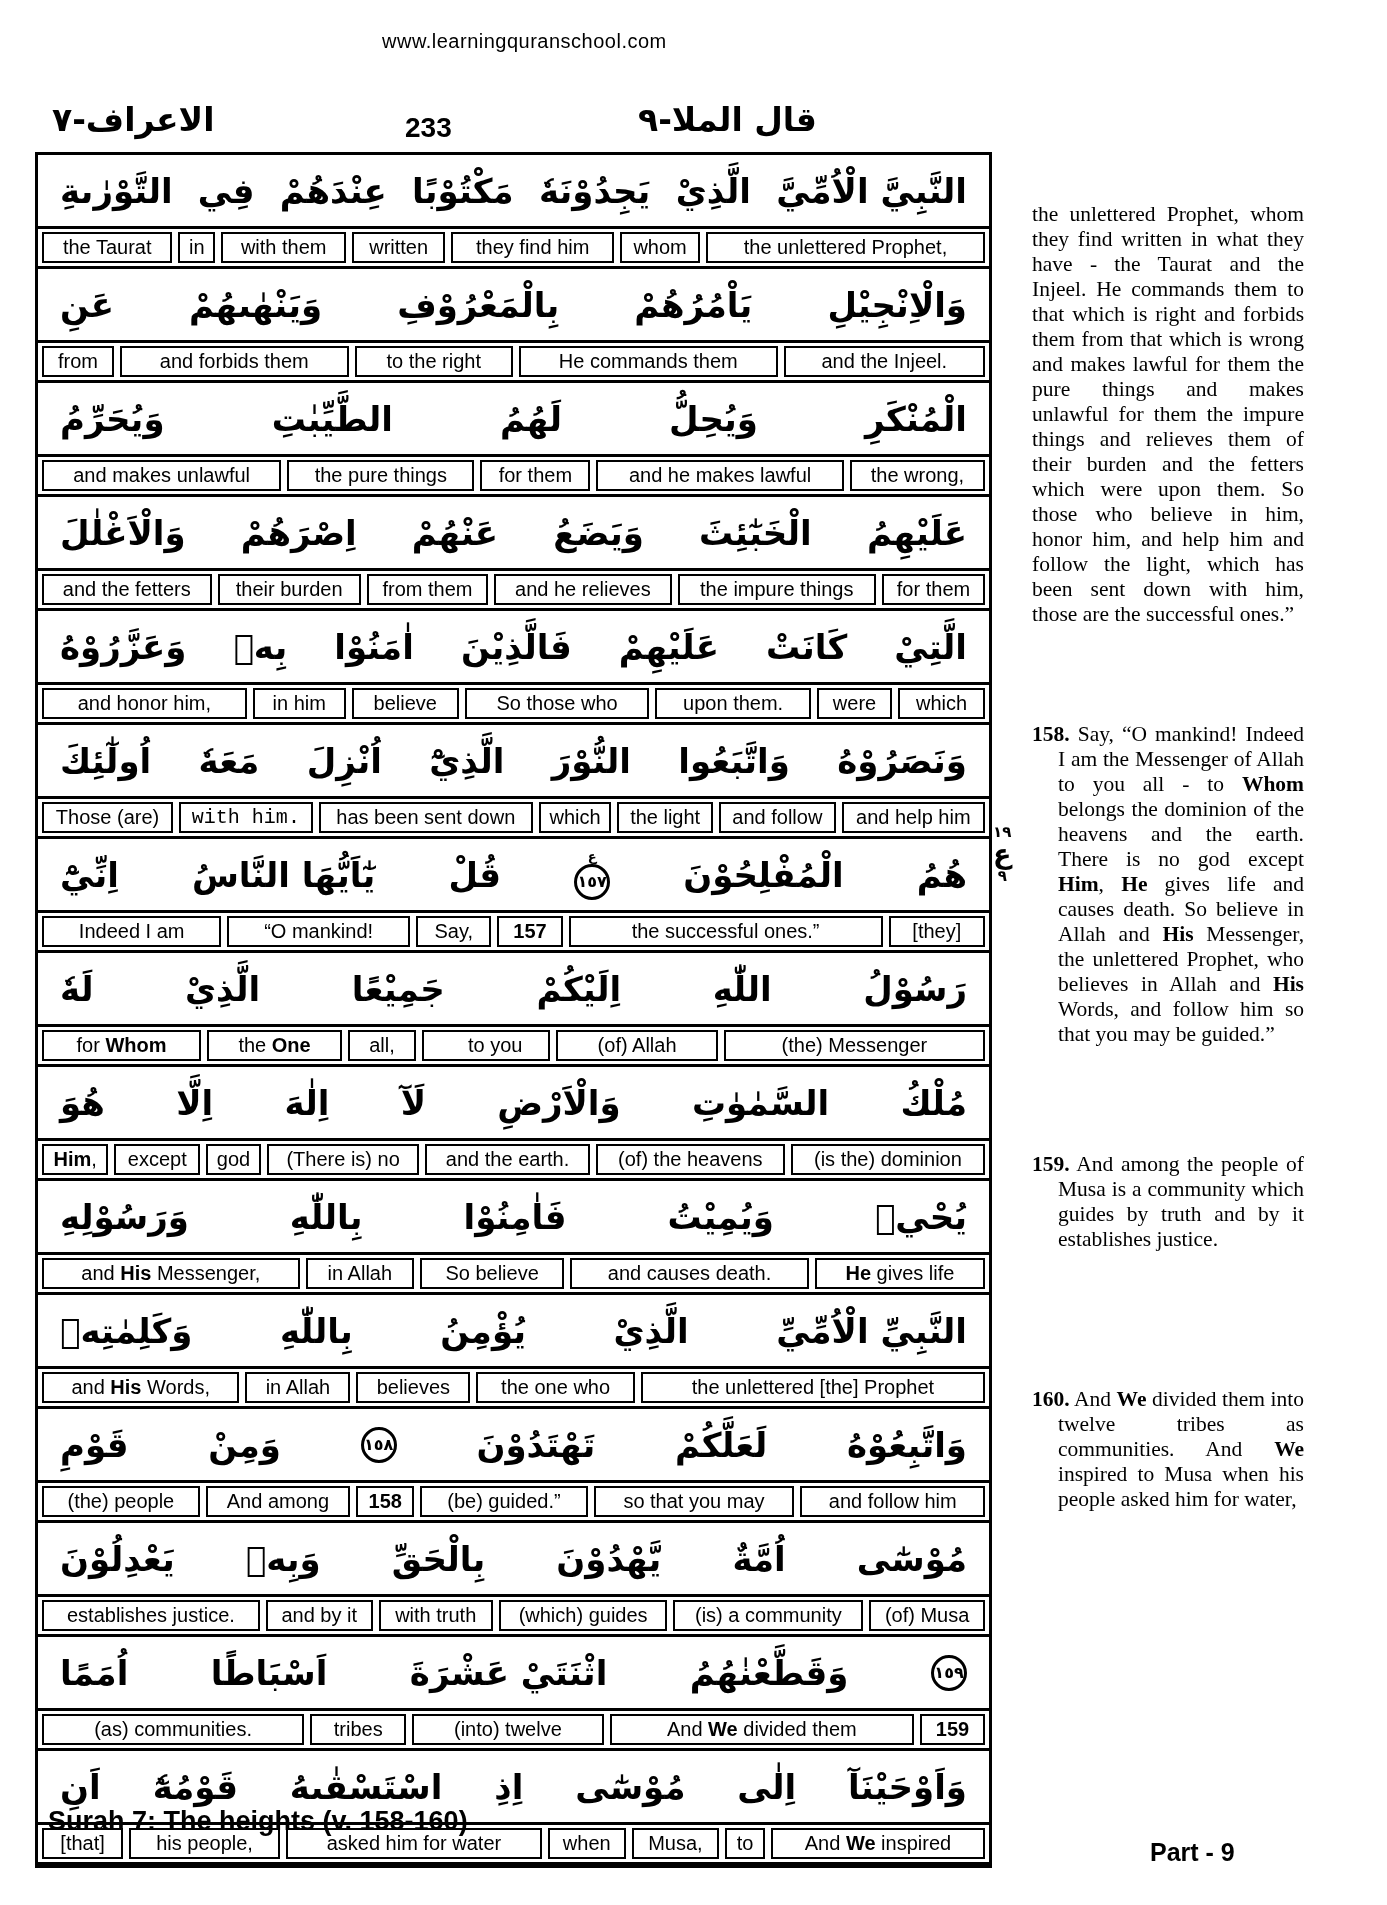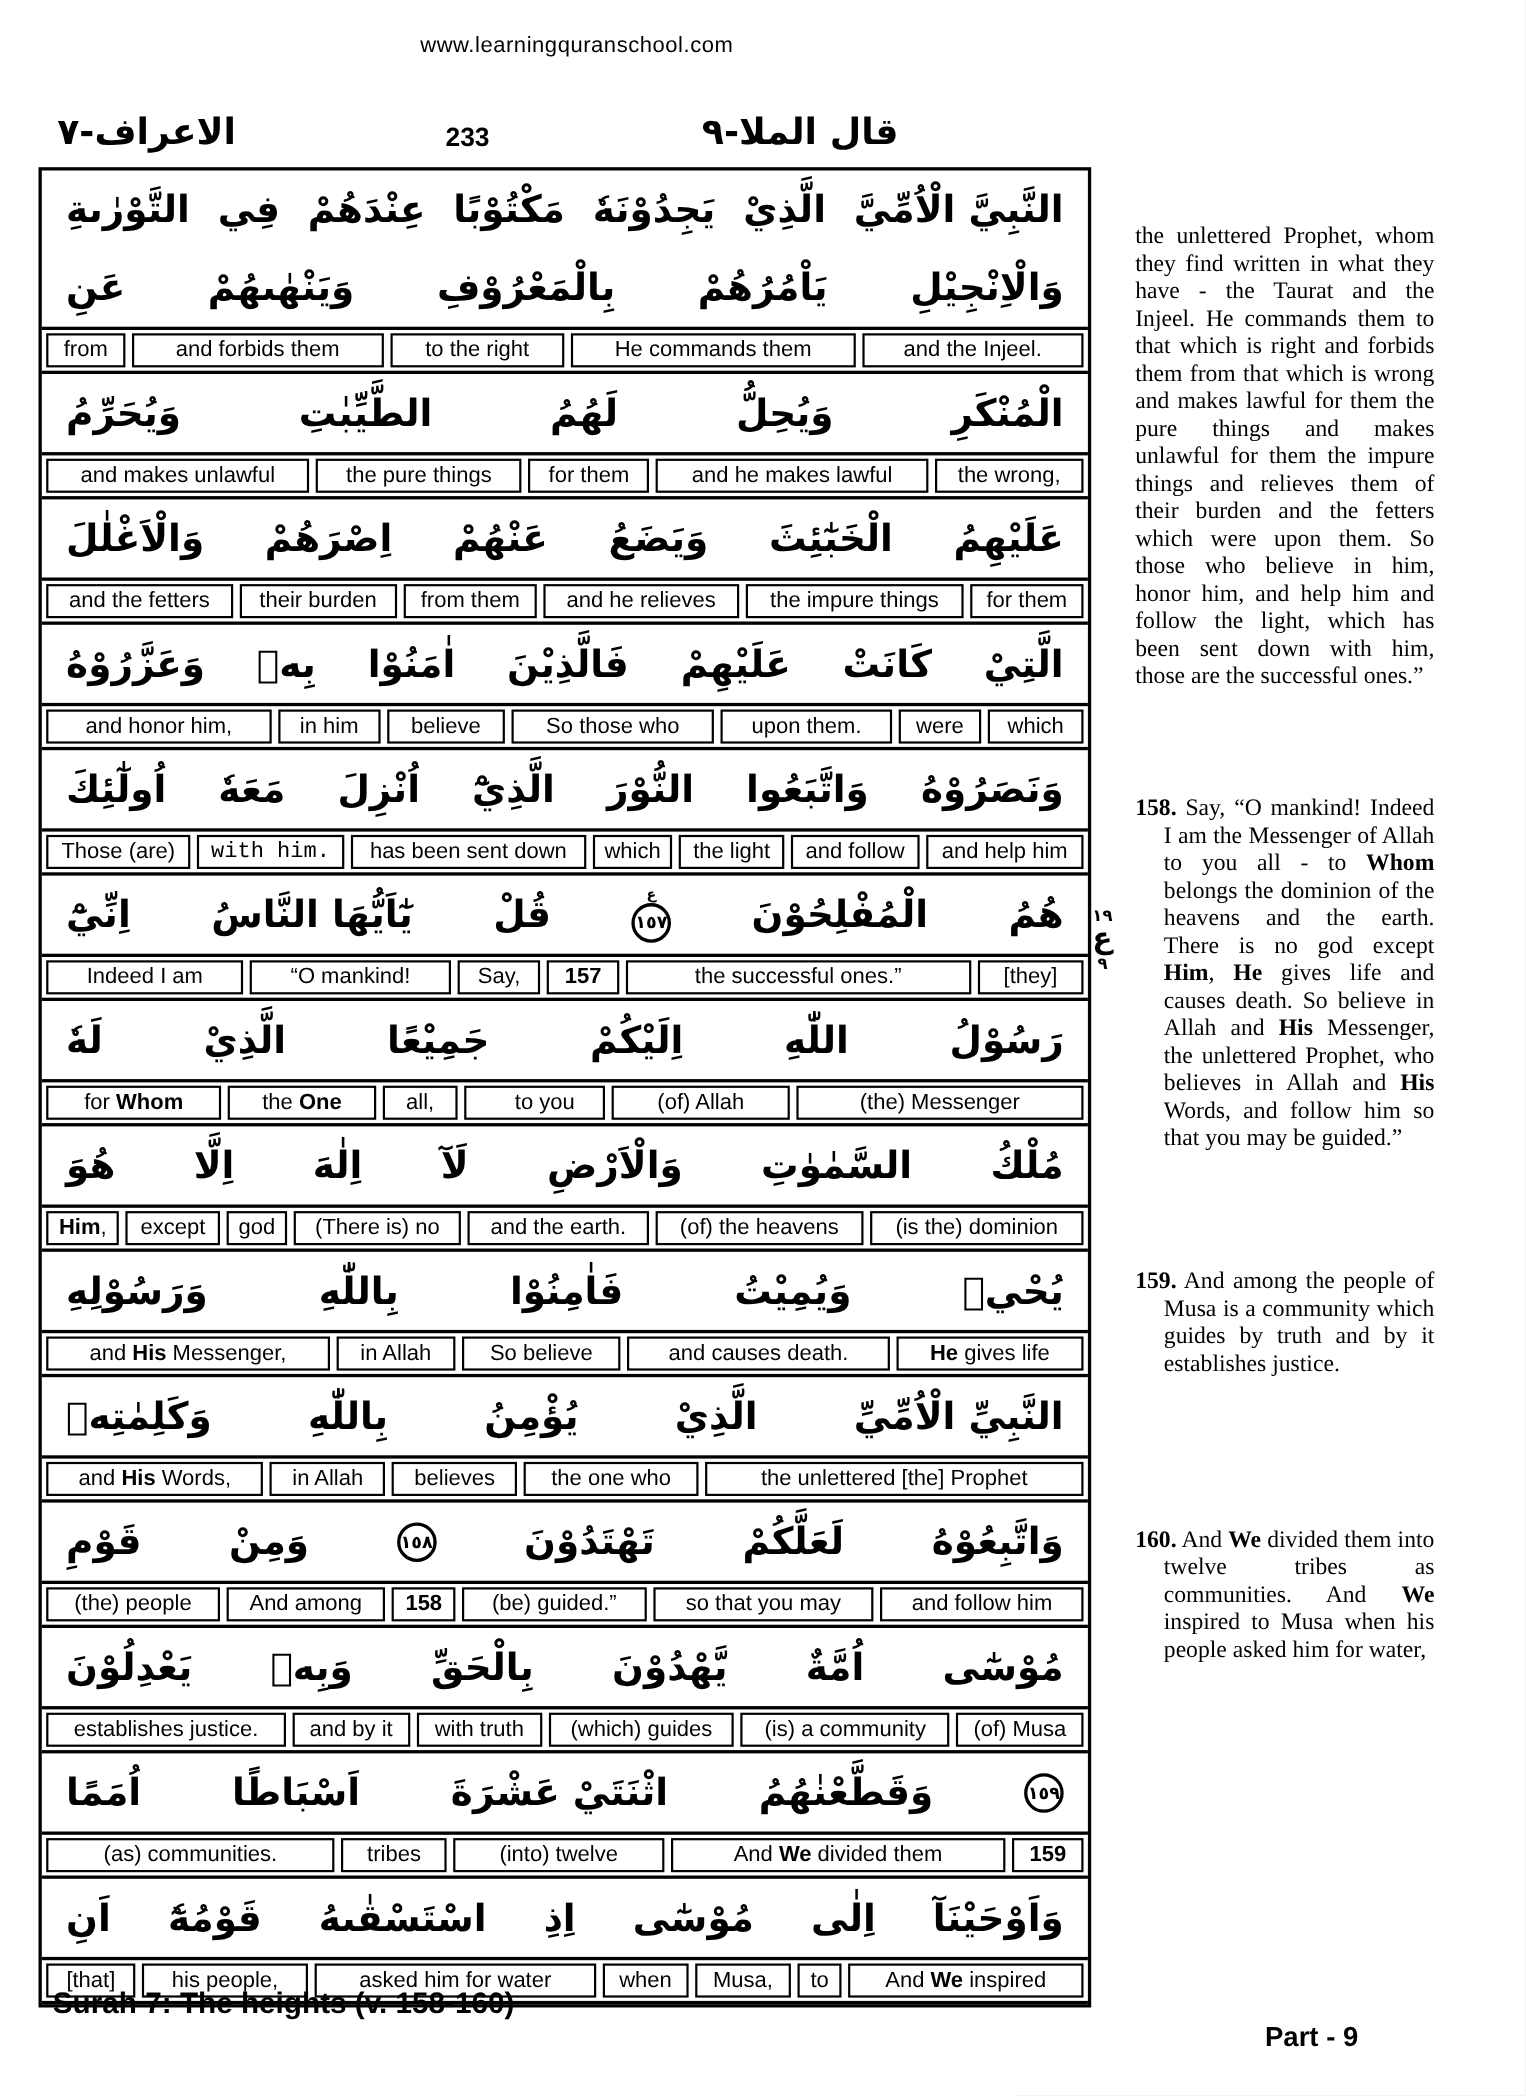--- a/index.html
+++ b/index.html
@@ -17,21 +17,21 @@
     font-size:20px;letter-spacing:.5px;
     font-family:"Liberation Sans",sans-serif;
   }
   .hdr-left{
     position:absolute;top:100px;left:52px;
     font-family:"DejaVu Sans",sans-serif;
     font-size:33px;font-weight:bold;direction:rtl;
   }
   .hdr-center{
     position:absolute;top:112px;left:405px;
-    font-size:24px;font-weight:bold;
+    font-size:28px;font-weight:bold;
   }
   .hdr-right{
     position:absolute;top:100px;left:638px;
     font-family:"DejaVu Sans",sans-serif;
     font-size:33px;font-weight:bold;direction:rtl;
   }
   
   .content{
     position:absolute;top:152px;left:35px;
     display:flex;align-items:flex-start;
@@ -126,20 +126,29 @@
   <div class="content">
     <div class="qtable" id="qtable">
         <div class="ar-row">
           <span class="ar-word">النَّبِيَّ الْاُمِّيَّ</span>
           <span class="ar-word">الَّذِيْ</span>
           <span class="ar-word">يَجِدُوْنَهٗ</span>
           <span class="ar-word">مَكْتُوْبًا</span>
           <span class="ar-word">عِنْدَهُمْ</span>
           <span class="ar-word">فِي</span>
           <span class="ar-word">التَّوْرٰىةِ</span>
+        </div>
+        <div class="en-row">
+          <div class="en-box" style="flex-grow: 10;"><span>the Taurat</span></div>
+          <div class="en-box" style="flex-grow: 2;"><span>in</span></div>
+          <div class="en-box" style="flex-grow: 9;"><span>with them</span></div>
+          <div class="en-box" style="flex-grow: 7;"><span>written</span></div>
+          <div class="en-box" style="flex-grow: 13;"><span>they find him</span></div>
+          <div class="en-box" style="flex-grow: 4;"><span>whom</span></div>
+          <div class="en-box" style="flex-grow: 23;"><span>the unlettered Prophet,</span></div>
         </div>
         <div class="ar-row">
           <span class="ar-word">وَالْاِنْجِيْلِ</span>
           <span class="ar-word">يَاْمُرُهُمْ</span>
           <span class="ar-word">بِالْمَعْرُوْفِ</span>
           <span class="ar-word">وَيَنْهٰىهُمْ</span>
           <span class="ar-word">عَنِ</span>
         </div>
         <div class="en-row">
           <div class="en-box" style="flex-grow: 4;"><span>from</span></div>

